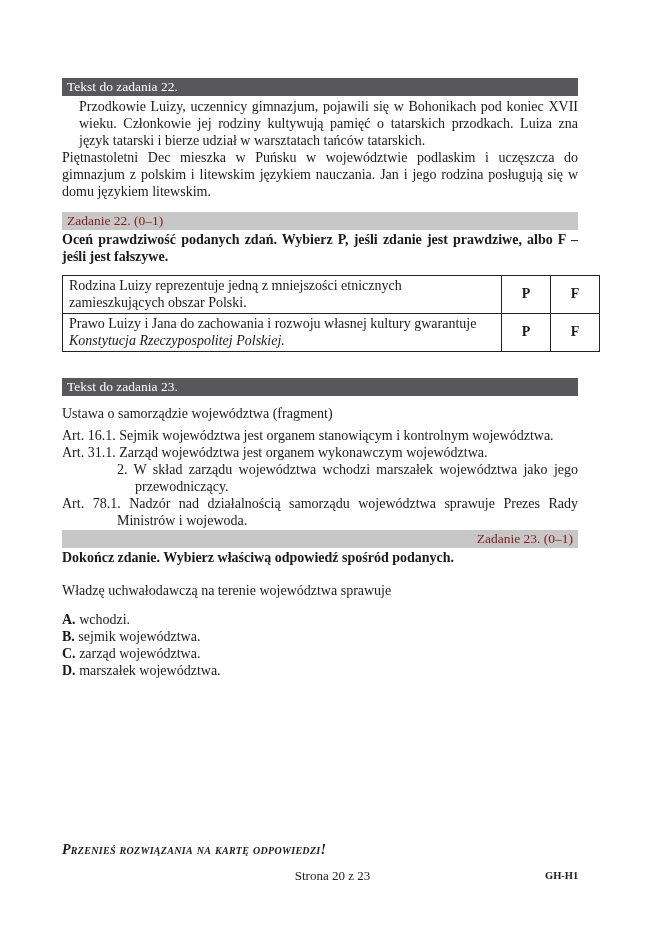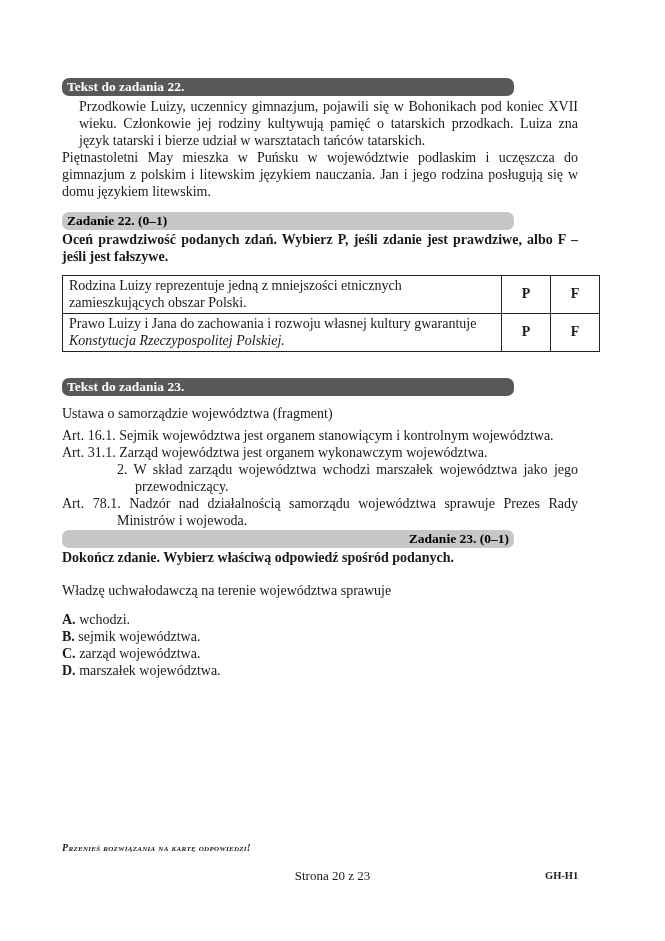--- a/index.html
+++ b/index.html
@@ -17,36 +17,35 @@
     overflow: hidden;
   }
   .content {
     position: absolute;
     left: 62px;
     top: 0;
     width: 516px;
   }
   .bar {
     box-sizing: border-box;
-    width: 452px;
+    width: 516px;
     font-size: 13.5px;
-    font-weight: bold;
+    font-weight: normal;
     line-height: 18px;
     padding: 0 5px;
     height: 18px;
     overflow: hidden;
-    border-radius: 7px;
   }
   .bar.dark {
     background: #58585a;
     color: #ffffff;
   }
   .bar.light {
     background: #c7c7c7;
-    color: #000000;
+    color: #7f1d1d;
   }
   .bar1 { margin-top: 78px; }
   p, .line {
     margin: 0;
     font-size: 14px;
     line-height: 17px;
   }
   .just { text-align: justify; }
   .bold { font-weight: bold; }
   .intro { margin-top: 2px; margin-left: 17px; }
@@ -91,21 +90,21 @@
   .options { margin-top: 12px; }
   .option {
     font-size: 14px;
     line-height: 17px;
   }
   .option .opt-label { font-weight: bold; }
   .transfer-note {
     position: absolute;
     left: 62px;
     top: 842px;
-    font-size: 10px;
+    font-size: 14px;
     font-weight: bold;
     font-style: italic;
     font-variant: small-caps;
     letter-spacing: 0.3px;
     color: #1a1a1a;
   }
   .footer-page {
     position: absolute;
     left: 0;
     top: 868px;
@@ -126,21 +125,21 @@
 </head>
 <body>
 
 <div class="page">
   <div class="content">
 
     <div class="bar dark bar1">
       <span>Tekst do zadania 22.</span>
     </div>
     <p class="just intro">Przodkowie Luizy, uczennicy gimnazjum, pojawili się w Bohonikach pod koniec XVII wieku. Członkowie jej rodziny kultywują pamięć o tatarskich przodkach. Luiza zna język tatarski i bierze udział w warsztatach tańców tatarskich.</p>
-    <p class="just">Piętnastoletni May mieszka w Puńsku w województwie podlaskim i uczęszcza do gimnazjum z polskim i litewskim językiem nauczania. Jan i jego rodzina posługują się w domu językiem litewskim.</p>
+    <p class="just">Piętnastoletni Dec mieszka w Puńsku w województwie podlaskim i uczęszcza do gimnazjum z polskim i litewskim językiem nauczania. Jan i jego rodzina posługują się w domu językiem litewskim.</p>
 
     <div class="bar light taskbar22">
       <span>Zadanie 22. (0–1)</span>
     </div>
     <p class="bold just instr">Oceń prawdziwość podanych zdań. Wybierz P, jeśli zdanie jest prawdziwe, albo F – jeśli jest fałszywe.</p>
 
     <table class="pf">
       <tbody>
         <tr>
           <td class="stmt">

